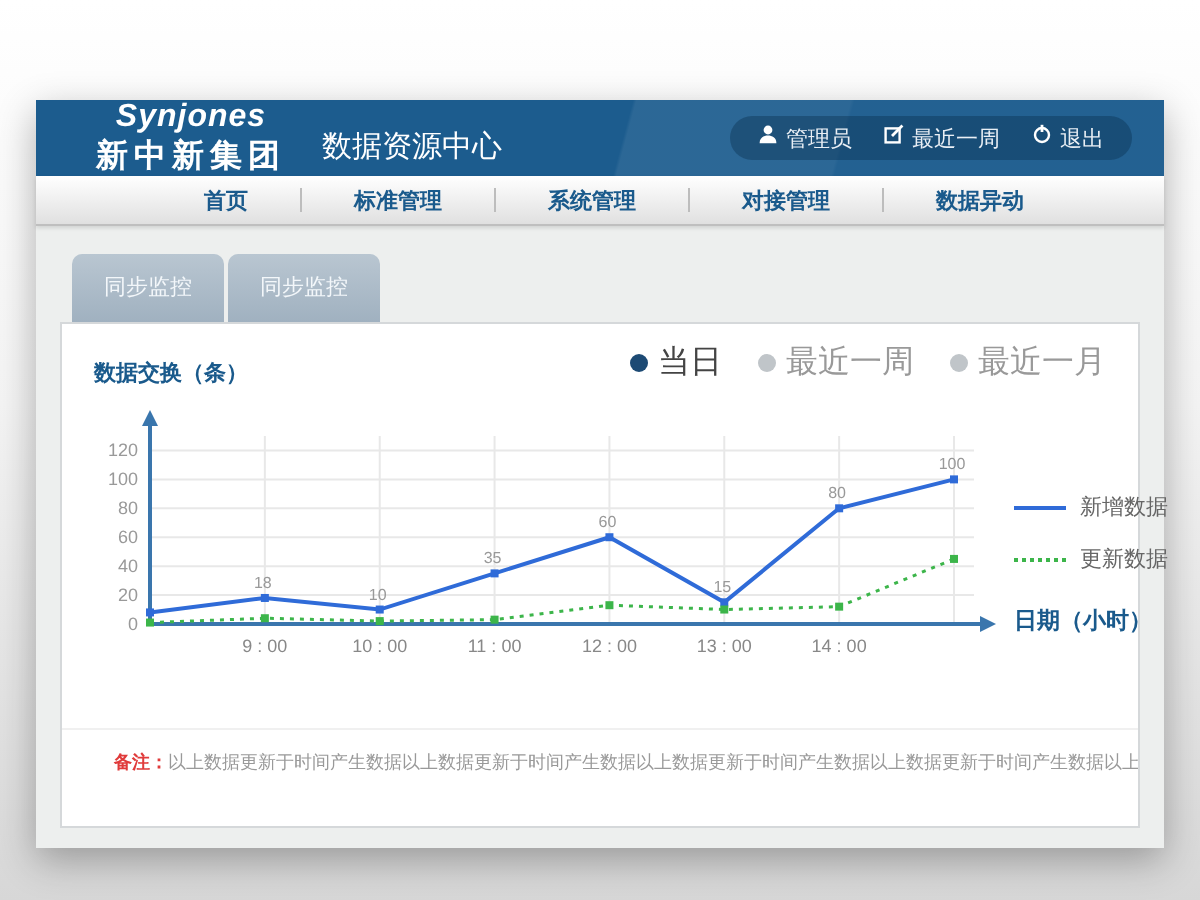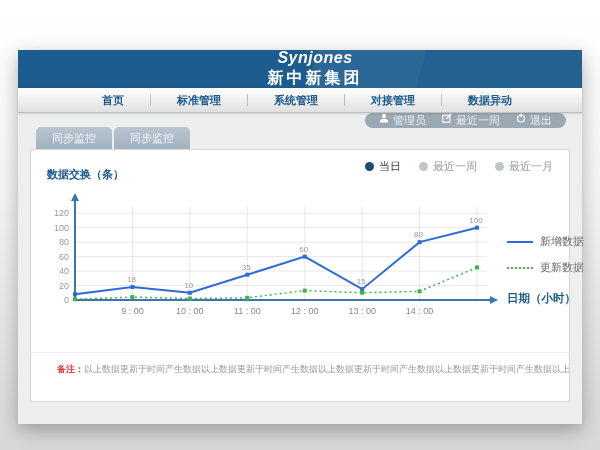--- a/index.html
+++ b/index.html
@@ -10,21 +10,21 @@
     position:relative;
   }
   .window{
     position:absolute;left:18px;top:50px;width:564px;height:374px;
     background:#edefee;box-shadow:0 6px 18px rgba(0,0,0,0.30);
   }
   
   .topbar{
     height:38px;background:#1c5c8e;
     background-image:linear-gradient(105deg,rgba(255,255,255,0) 52%,rgba(255,255,255,0.07) 52.3%,rgba(255,255,255,0.07) 71%,rgba(255,255,255,0.03) 71.3%);
-    display:flex;align-items:center;color:#fff;flex-direction:column;
+    display:flex;align-items:center;color:#fff;
   }
   .logo{margin-left:30px;line-height:1;text-align:center;}
   .logo-l1{font-size:16px;font-weight:bold;font-style:italic;letter-spacing:0.5px;}
   .logo-l2{font-size:16px;font-weight:bold;letter-spacing:3px;margin-top:4px;}
   .app-title{font-size:15px;margin-left:18px;margin-top:8px;}
   .user-pill{
     margin-left:auto;margin-right:16px;height:22px;border-radius:12px;
     background:rgba(6,40,68,0.35);display:flex;align-items:center;
     gap:16px;padding:0 14px;font-size:11px;color:#e9eff5;
   }
@@ -35,33 +35,33 @@
     border-bottom:1px solid #bfbfbf;display:flex;align-items:center;
     font-size:11px;font-weight:bold;color:#1a5a8c;
     box-shadow:0 1px 2px rgba(0,0,0,0.12);position:relative;z-index:2;justify-content:center;
   }
   .nav-item{padding:0 26px;cursor:pointer;}
   .nav-sep{width:1px;height:12px;background:#bdbdbd;}
   
   .content{position:relative;height:311px;padding:0 12px;}
   .tabs{display:flex;padding-top:14px;margin-left:6px;align-items:flex-end;}
   .tab{
-    height:22px;line-height:19px;padding:0 16px;font-size:11px;
+    height:34px;line-height:19px;padding:0 16px;font-size:11px;
     border-radius:5px 5px 0 0;cursor:pointer;display:flex;align-items:center;gap:5px;
     background:linear-gradient(#b9c6d1,#a0b1c0);color:#f3f7fa;margin-right:2px;
   }
   .tab.active{
     background:#1b578a;color:#fff;font-weight:bold;height:20px;line-height:20px;
   }
   .card{
     position:relative;background:#ffffff;border:1px solid #d5d8da;
     height:253px;box-sizing:border-box;
   }
   
-  .radios{position:absolute;top:9px;right:16px;display:flex;gap:18px;font-size:11px;color:#999;z-index:3;}
+  .radios{position:absolute;top:9px;right:16px;display:flex;gap:18px;font-size:16px;color:#999;z-index:3;}
   .radio-opt{display:flex;align-items:center;gap:5px;cursor:pointer;}
   .radio-dot{width:9px;height:9px;border-radius:50%;background:#c0c5c9;display:inline-block;}
   .radio-opt.selected .radio-dot{background:#1d4a74;}
   .radio-opt.selected{color:#444;}
   
   .chart-row{position:absolute;top:12px;left:10px;display:flex;}
   .legend-col{width:100px;padding-top:72px;font-size:11px;color:#666;}
   .legend-item{display:flex;align-items:center;gap:7px;margin-bottom:11px;}
   .sample{width:26px;height:0;}
   .sample-solid{border-top:2px solid #2f6bd8;}

